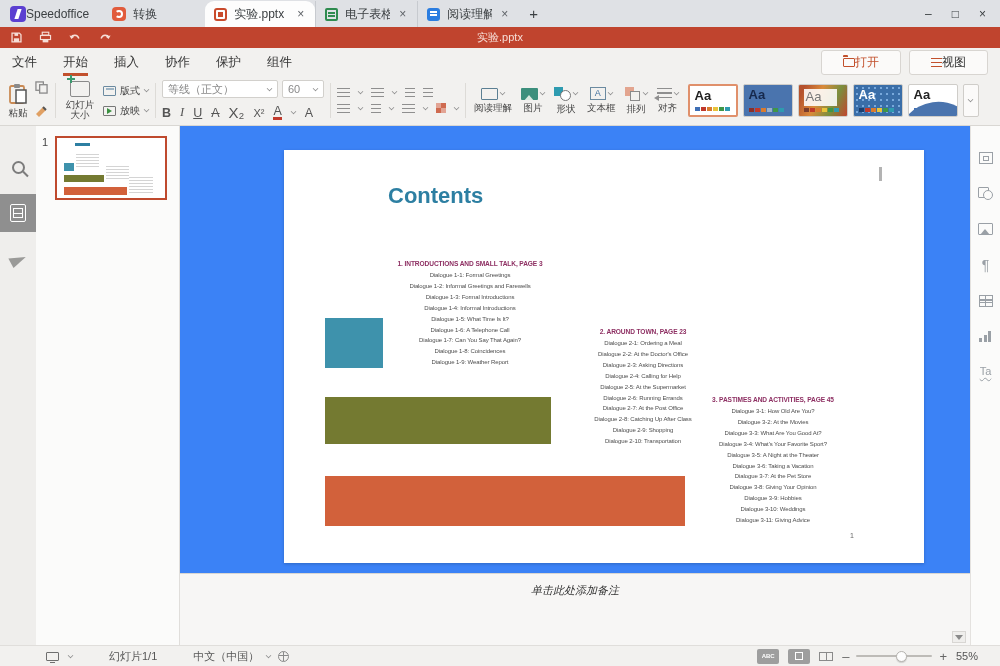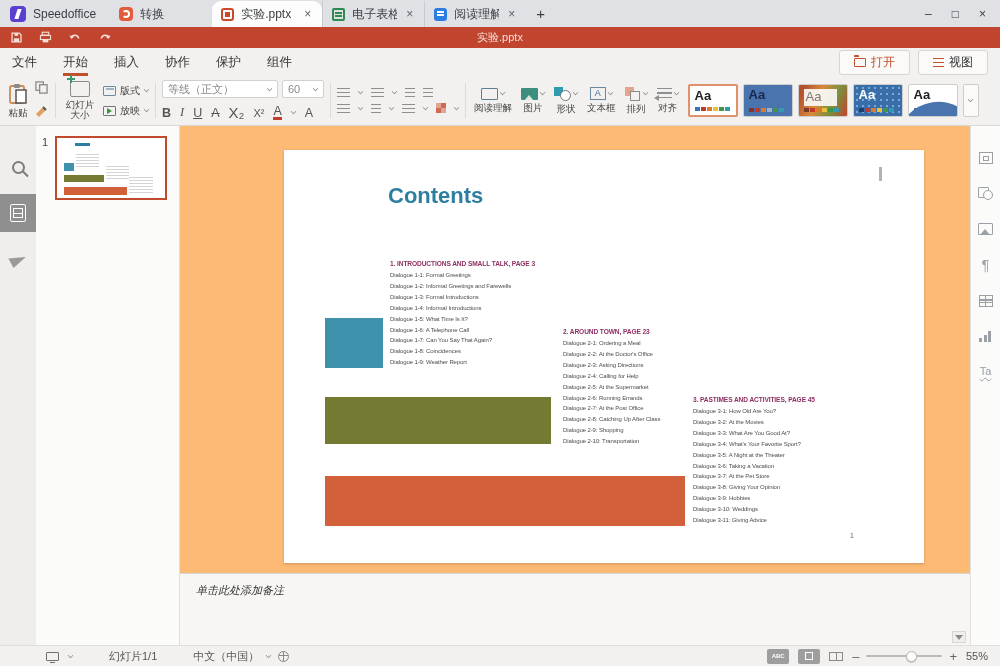--- a/index.html
+++ b/index.html
@@ -2,21 +2,21 @@
 <html><head>
 <meta charset="utf-8">
 <style>
   * { box-sizing: border-box; margin: 0; padding: 0; }
   html,body { width:1000px; height:666px; overflow:hidden;
     font-family:"Liberation Sans","DejaVu Sans",sans-serif; }
   .app { width:1000px; height:666px; display:flex; flex-direction:column; background:#f2f1ef; }
 
   
   .tabbar { height:27px; background:#dfe1e5; display:flex; align-items:flex-end; flex:none; }
-  .brand { display:flex; align-items:center; gap:7px; padding:0 14px 0 10px; height:27px; font-size:12px; color:#3c4043; }
+  .brand { display:flex; align-items:center; padding:0 14px 0 10px; height:27px; font-size:12px; color:#3c4043; }
   .ti { position:relative; flex:none; }
   .ti-brand { width:16px; height:16px; border-radius:4px; background:#5b3fd1; }
   .ti-brand::after { content:""; position:absolute; left:6px; top:3px; width:4px; height:10px; background:#fff; transform:skewX(-18deg); }
   .tab { height:26px; display:flex; align-items:center; gap:7px; padding:0 9px; font-size:12px; color:#3c4043; width:102px; border-left:1px solid #c7cacf; }
   .tab.first { border-left:none; }
   .tab .tlabel { white-space:nowrap; overflow:hidden; flex:1; }
   .tab.active { background:#fdfdfd; border-radius:9px 9px 0 0; border-left:none; width:110px; }
   .tclose { font-size:12px; color:#5f6368; padding:0 2px; }
   .ti-convert { width:14px; height:14px; border-radius:4px; background:#e15b3c; }
   .ti-convert::after { content:""; position:absolute; inset:3px; border:2px solid #fff; border-radius:50%; border-left-color:transparent; }
@@ -32,21 +32,21 @@
   
   .titlebar { height:21px; background:#c0442e; position:relative; display:flex; align-items:center; gap:16px; padding-left:10px; flex:none; }
   .titlebar svg { display:block; }
   .doc-title { position:absolute; left:0; right:0; text-align:center; font-size:11px; color:#f6ded7; pointer-events:none; }
 
   
   .menubar { height:28px; background:#f2f1ef; display:flex; align-items:stretch; padding:0 12px; gap:26px; font-size:12.5px; color:#333; flex:none; }
   .menu-item { display:flex; align-items:center; }
   .menu-item.active { box-shadow:inset 0 -3px 0 #c2502c; }
   .menu-right { margin-left:auto; display:flex; align-items:center; gap:8px; }
-  .mbtn { display:flex; align-items:center; gap:5px; border:1px solid #d8d5d1; border-radius:3px; background:#fbfaf9; padding:3px 14px; font-size:12px; color:#333; }
+  .mbtn { display:flex; align-items:center; border:1px solid #d8d5d1; border-radius:3px; background:#fbfaf9; padding:3px 21px; font-size:12px; color:#333; }
   .mbtn.open { color:#c2502c; }
   .ic-folder { width:12px; height:9px; border:1.5px solid #c2502c; border-radius:1px; position:relative; }
   .ic-folder::before { content:""; position:absolute; top:-3.5px; left:-1px; width:5px; height:2px; background:#c2502c; border-radius:1px 1px 0 0; }
   .ic-listview { width:11px; height:9px; background:repeating-linear-gradient(to bottom,#c2502c 0 1.5px,transparent 1.5px 4px); }
 
   
   .toolbar { height:50px; background:#f2f1ef; border-bottom:1px solid #d9d7d3; display:flex; align-items:stretch; padding:3px 6px; gap:5px; flex:none; }
   .vdiv { width:1px; background:#ddDBd7; margin:4px 1px; background:#dddbd7; }
   .tgroup { display:flex; align-items:center; gap:5px; }
   .stackcol { display:flex; flex-direction:column; justify-content:center; gap:6px; }
@@ -120,21 +120,21 @@
   .thumb i { position:absolute; display:block; }
   .mt-title { left:18px; top:5px; width:15px; height:3px; background:#2d7fa2; }
   .mt-teal { left:7px; top:25px; width:10px; height:8px; background:#3e92ac; }
   .mt-olive { left:7px; top:37px; width:40px; height:7px; background:#747a31; }
   .mt-orange { left:7px; top:49px; width:63px; height:8px; background:#d2613b; }
   .mt-txt { background:repeating-linear-gradient(to bottom,#d4d4d4 0 1px,transparent 1px 3px); }
   .mt-t1 { left:19px; top:16px; width:23px; height:15px; }
   .mt-t2 { left:49px; top:28px; width:23px; height:15px; }
   .mt-t3 { left:72px; top:39px; width:24px; height:16px; }
 
-  .canvas { flex:1; background:#fdba74; position:relative; }
+  .canvas { flex:1; background:#3b82f6; position:relative;text-align:center; }
   .slide { position:absolute; left:104px; top:24px; width:640px; height:413px; background:#fff; box-shadow:0 1px 3px rgba(0,0,0,.2); }
   .slide-title { position:absolute; left:104px; top:33px; font-size:22px; font-weight:bold; color:#2d7fa2; }
   .cursor-mark { position:absolute; left:595px; top:17px; width:3px; height:14px; background:#b3b3b3; }
   .sec { position:absolute; width:160px; }
   .sec-h { font-size:6.6px; font-weight:bold; color:#8e3063; letter-spacing:-0.1px; margin-bottom:3px; }
   .sec .li { font-size:6px; line-height:10.9px; color:#4d4d4d; letter-spacing:-0.1px; white-space:nowrap; }
   .sec1 { left:106px; top:110px; }
   .sec2 { left:279px; top:178px; }
   .sec3 { left:409px; top:246px; }
   .shape { position:absolute; }
@@ -158,21 +158,21 @@
   .ic-rb-image::after { content:""; position:absolute; left:1px; bottom:-1px; width:0; height:0; border-left:5px solid transparent; border-right:5px solid transparent; border-bottom:6px solid #9aa0a6; }
   .ic-rb-para { font-size:14px; color:#9aa0a6; line-height:1; }
   .ic-rb-table { width:14px; height:12px; border:1.4px solid #9aa0a6;
      background:linear-gradient(#9aa0a6 0 0) 50% 0/1.2px 100% no-repeat, linear-gradient(#9aa0a6 0 0) 0 33%/100% 1.2px no-repeat, linear-gradient(#9aa0a6 0 0) 0 66%/100% 1.2px no-repeat, linear-gradient(#9aa0a6 0 0) 0 3.5px/100% 1.2px no-repeat; }
   .ic-rb-chart { width:13px; height:12px; display:flex; align-items:flex-end; gap:1.5px; }
   .ic-rb-chart i { display:block; width:3px; background:#9aa0a6; }
   .ic-rb-chart i:nth-child(1){height:4px} .ic-rb-chart i:nth-child(2){height:7px} .ic-rb-chart i:nth-child(3){height:11px}
   .ic-rb-ta { font-size:11px; color:#9aa0a6; text-decoration:underline wavy 1px; text-underline-offset:2px; }
 
   
-  .statusbar { height:21px; background:#f2f1ef; border-top:1px solid #e0dedb; display:flex; align-items:center; padding:0 0 0 46px; gap:7px; font-size:11px; color:#555; flex:none; }
+  .statusbar { height:21px; background:#f2f1ef; border-top:1px solid #e0dedb; display:flex; align-items:center; padding:0 10px 0 46px; gap:7px; font-size:11px; color:#555; flex:none; }
   .ic-monitor { width:13px; height:9px; border:1.5px solid #6f6f6f; border-radius:1px; position:relative; margin-right:2px; }
   .ic-monitor::after { content:""; position:absolute; left:3px; right:3px; bottom:-3.5px; height:1.5px; background:#6f6f6f; }
   .sb-gap { width:22px; }
   .ic-globe { width:11px; height:11px; border:1.3px solid #8a8a8a; border-radius:50%;
      background:linear-gradient(#8a8a8a 0 0) 50% 0/1.1px 100% no-repeat, linear-gradient(#8a8a8a 0 0) 0 50%/100% 1.1px no-repeat; }
   .sb-right { margin-left:auto; display:flex; align-items:center; gap:9px; }
   .sqbtn { width:22px; height:15px; background:#9e9e9e; border-radius:2px; display:flex; align-items:center; justify-content:center; color:#fff; }
   .sqbtn .abclabel { font-size:6px; font-weight:bold; letter-spacing:0; }
   .sqbtn .boxglyph { width:8px; height:8px; border:1.2px solid #fff; }
   .ic-fit { width:14px; height:9px; border:1.4px solid #8a8a8a; position:relative; }

